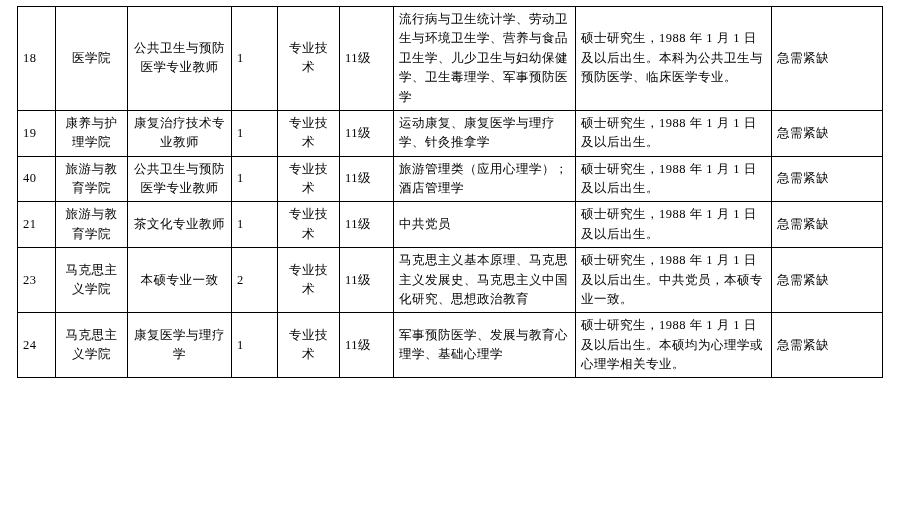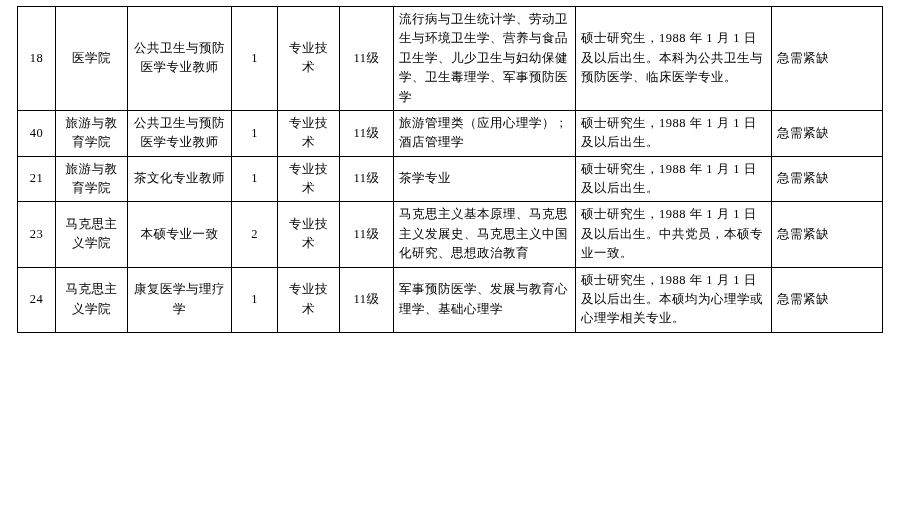--- a/index.html
+++ b/index.html
@@ -38,21 +38,21 @@
   col.c-no      { width: 38px;  }
   col.c-college { width: 72px;  }
   col.c-post    { width: 104px; }
   col.c-num     { width: 46px;  }
   col.c-type    { width: 62px;  }
   col.c-level   { width: 54px;  }
   col.c-major   { width: 182px; }
   col.c-other   { width: 196px; }
   col.c-remark  { width: 111px; }
   td.cell-no, td.cell-num, td.cell-level {
-    text-align: center;
+    text-align: left;
   }
   td.cell-college, td.cell-post, td.cell-type {
     text-align: center;
   }
   td.cell-major, td.cell-other {
     text-align: left;
   }
   td.cell-remark {
   }
 </style>
@@ -79,41 +79,52 @@
         <td class="cell-college">医学院</td>
         <td class="cell-post">公共卫生与预防医学专业教师</td>
         <td class="cell-num">1</td>
         <td class="cell-type">专业技术</td>
         <td class="cell-level">11级</td>
         <td class="cell-major">流行病与卫生统计学、劳动卫生与环境卫生学、营养与食品卫生学、儿少卫生与妇幼保健学、卫生毒理学、军事预防医学</td>
         <td class="cell-other">硕士研究生，1988 年 1 月 1 日及以后出生。本科为公共卫生与预防医学、临床医学专业。</td>
         <td class="cell-remark">急需紧缺</td>
       </tr>
 
+      <tr>
+        <td class="cell-no">19</td>
+        <td class="cell-college">康养与护理学院</td>
+        <td class="cell-post">康复治疗技术专业教师</td>
+        <td class="cell-num">1</td>
+        <td class="cell-type">专业技术</td>
+        <td class="cell-level">11级</td>
+        <td class="cell-major">运动康复、康复医学与理疗学、针灸推拿学</td>
+        <td class="cell-other">硕士研究生，1988 年 1 月 1 日及以后出生。</td>
+        <td class="cell-remark">急需紧缺</td>
+      </tr>
 
       <tr>
         <td class="cell-no">40</td>
         <td class="cell-college">旅游与教育学院</td>
         <td class="cell-post">公共卫生与预防医学专业教师</td>
         <td class="cell-num">1</td>
         <td class="cell-type">专业技术</td>
         <td class="cell-level">11级</td>
         <td class="cell-major">旅游管理类（应用心理学）；酒店管理学</td>
         <td class="cell-other">硕士研究生，1988 年 1 月 1 日及以后出生。</td>
         <td class="cell-remark">急需紧缺</td>
       </tr>
 
       <tr>
         <td class="cell-no">21</td>
         <td class="cell-college">旅游与教育学院</td>
         <td class="cell-post">茶文化专业教师</td>
         <td class="cell-num">1</td>
         <td class="cell-type">专业技术</td>
         <td class="cell-level">11级</td>
-        <td class="cell-major">茶学专业</td>
+        <td class="cell-major">中共党员</td>
         <td class="cell-other">硕士研究生，1988 年 1 月 1 日及以后出生。</td>
         <td class="cell-remark">急需紧缺</td>
       </tr>
 
 
       <tr>
         <td class="cell-no">23</td>
         <td class="cell-college">马克思主义学院</td>
         <td class="cell-post">本硕专业一致</td>
         <td class="cell-num">2</td>

